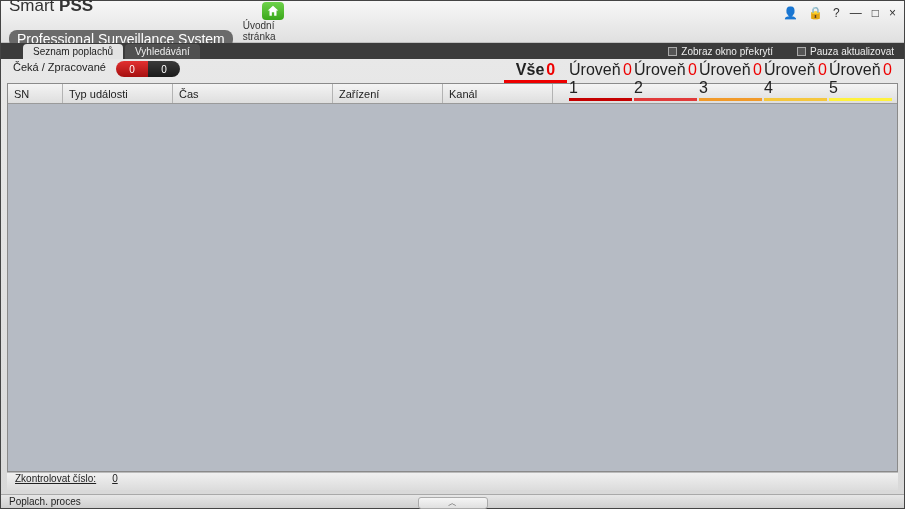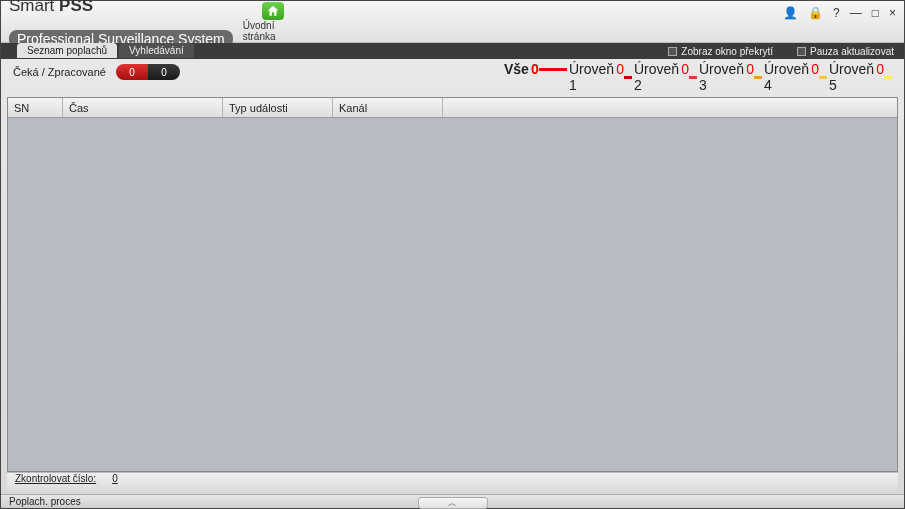--- a/index.html
+++ b/index.html
@@ -15,37 +15,37 @@
   .nav-btn { width: 60px; height: 40px; display: flex; flex-direction: column; align-items: center; justify-content: center; font-size: 10px; color: #333; cursor: pointer; }
   .nav-btn.active { background: linear-gradient(#1a74ff,#0a54df); color: #fff; }
   .nav-btn .icon-wrap { width: 22px; height: 22px; display: flex; align-items: center; justify-content: center; border-radius: 4px; }
   .home-icon-wrap { background: linear-gradient(#6ed24b,#3aa71a); }
   .alarm-icon-wrap { background: linear-gradient(#ffb03a,#ff7a00); }
   .sys-ctrls { position: absolute; right: 8px; top: 6px; display: flex; gap: 10px; align-items: center; }
   .sys-ctrls span { font-size: 12px; color: #333; cursor: pointer; line-height: 1; }
 
   
   .option-strip { height: 16px; background: #3b3b3b; display: flex; align-items: center; justify-content: flex-end; color: #eee; font-size: 10px; gap: 24px; padding: 0 10px; position: relative; }
-  .option-strip .tabs-holder { position: absolute; left: 16px; top: 0; height: 16px; display: flex; align-items: flex-start; }
+  .option-strip .tabs-holder { position: absolute; left: 22px; top: 0; height: 16px; display: flex; align-items: center; }
   .sub-tab { font-size: 10px; padding: 2px 10px; color: #eee; background: #505050; border-radius: 4px 4px 0 0; margin-right: 2px; cursor: pointer; }
   .sub-tab.active { background: #e3e3e3; color: #222; }
   .chk-wrap { display: flex; align-items: center; gap: 4px; cursor: pointer; }
   .chk-box { width: 9px; height: 9px; border: 1px solid #aaa; background: #555; display: inline-block; }
 
   
   .main { flex: 1; background: linear-gradient(#e8e8e8,#d9d9d9); padding: 2px 6px 4px 6px; display: flex; flex-direction: column; }
-  .toolbar-row { height: 22px; display: flex; align-items: center; font-size: 11px; color: #222; position: relative; margin-bottom: 14px; }
+  .toolbar-row { height: 22px; display: flex; align-items: flex-start; font-size: 11px; color: #222; position: relative; margin-bottom: 0; }
   .pending-label { margin-left: 6px; margin-right: 10px; }
   .pill { width: 64px; height: 16px; border-radius: 8px; display: flex; overflow: hidden; font-size: 10px; color: #fff; }
   .pill .half { flex: 1; display: flex; align-items: center; justify-content: center; }
   .pill .red { background: linear-gradient(#e23030,#a61010); }
   .pill .dark { background: linear-gradient(#3a3a3a,#1a1a1a); }
 
   .level-filters { position: absolute; right: 6px; top: 0; height: 22px; display: flex; align-items: flex-start; gap: 2px; }
-  .lvl { width: 63px; display: flex; align-items: center; font-size: 14px; color: #222; cursor: pointer; }
+  .lvl { width: 63px; display: flex; flex-direction: column; align-items: center; font-size: 16px; color: #222; cursor: pointer; }
   .lvl .lbl { display: flex; gap: 2px; }
   .lvl .lbl .cnt { color: #e00; }
   .lvl .bar { width: 100%; height: 3px; margin-top: 1px; }
   .lvl.all .lbl { font-weight: bold; }
   .bar.all{ background:#e00;} .bar.l1{background:#c40000;} .bar.l2{background:#e13a3a;} .bar.l3{background:#f19a2a;} .bar.l4{background:#f5c73e;} .bar.l5{background:#fff23e;}
 
   
   .table-wrap { flex: 1; border: 1px solid #8a8a8a; background: #b7bcc5; display: flex; flex-direction: column; }
   .thead { height: 20px; background: linear-gradient(#f4f4f4,#dedede); display: flex; font-size: 11px; color: #222; border-bottom: 1px solid #9a9a9a; }
   .th { border-right: 1px solid #b3b3b3; display: flex; align-items: center; padding: 0 6px; overflow: hidden; white-space: nowrap; }
@@ -150,22 +150,23 @@
               <span class="cnt">0</span>
             </span>
           <span class="bar l5"></span>
         </div>
       </div>
     </div>
 
     <div class="table-wrap">
       <div class="thead">
         <div class="th" style="width:55px">SN</div>
+        <div class="th" style="width:110px">Typ události</div>
         <div class="th" style="width:160px">Čas</div>
-        <div class="th" style="width:110px">Typ události</div>
+        <div class="th" style="width:110px">Zařízení</div>
         <div class="th" style="width:110px">Kanál</div>
       </div>
       <div class="tbody"></div>
     </div>
 
     <div class="footer">
       <span>Zkontrolovat číslo:</span>
       <span>0</span>
     </div>
   </div>

